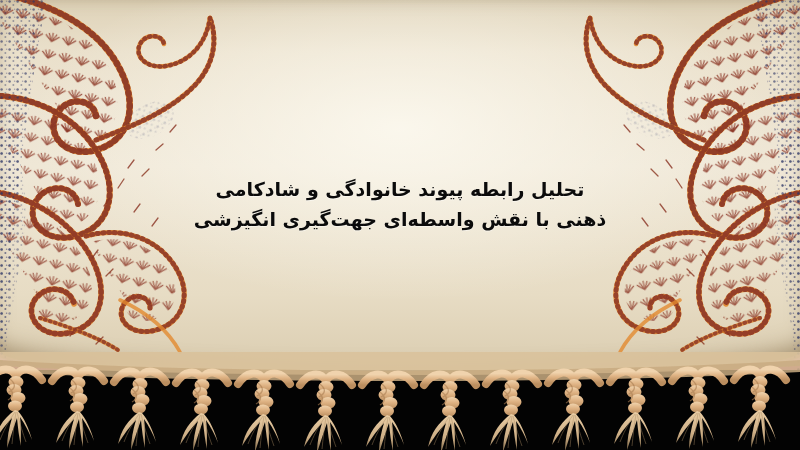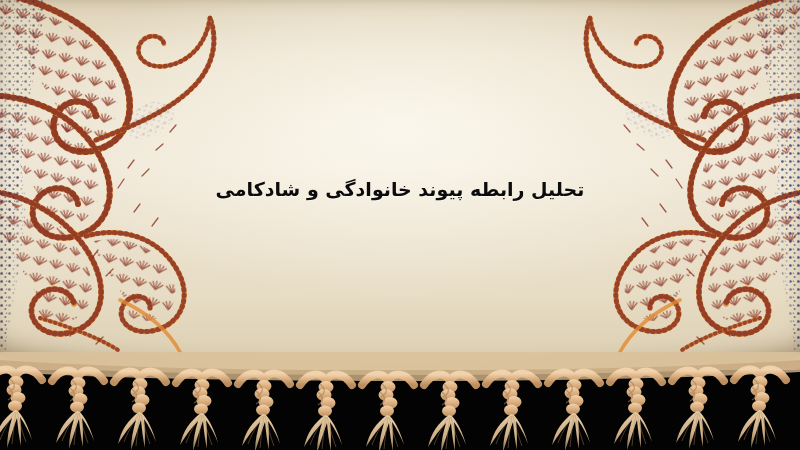--- a/index.html
+++ b/index.html
@@ -188,20 +188,21 @@
           <path d="M128,168 l6,-8 M142,176 l7,-7 M118,188 l6,-9 M156,150 l7,-6
                    M104,206 l6,-8 M170,132 l6,-7 M92,258 l6,-8 M106,276 l7,-7
                    M134,212 l6,-8 M152,226 l6,-8 M70,336 l6,-8 M96,344 l7,-7"></path>
         </g>
       </g>
     </svg>
   </div>
 
   <div id="title-block">
     <span class="ln">تحلیل رابطه پیوند خانوادگی و شادکامی</span>
+    <span class="ln">ذهنی با نقش واسطه‌ای جهت‌گیری انگیزشی</span>
   </div>
 
   <div id="fringe">
     <svg viewBox="0 0 800 98" preserveAspectRatio="none" aria-hidden="true">
       <defs>
         <linearGradient id="cordg" x1="0" y1="0" x2="0" y2="1">
           <stop offset="0%" stop-color="#f0d3ad"></stop>
           <stop offset="45%" stop-color="#dfb384"></stop>
           <stop offset="100%" stop-color="#bb8e5f"></stop>
         </linearGradient>

